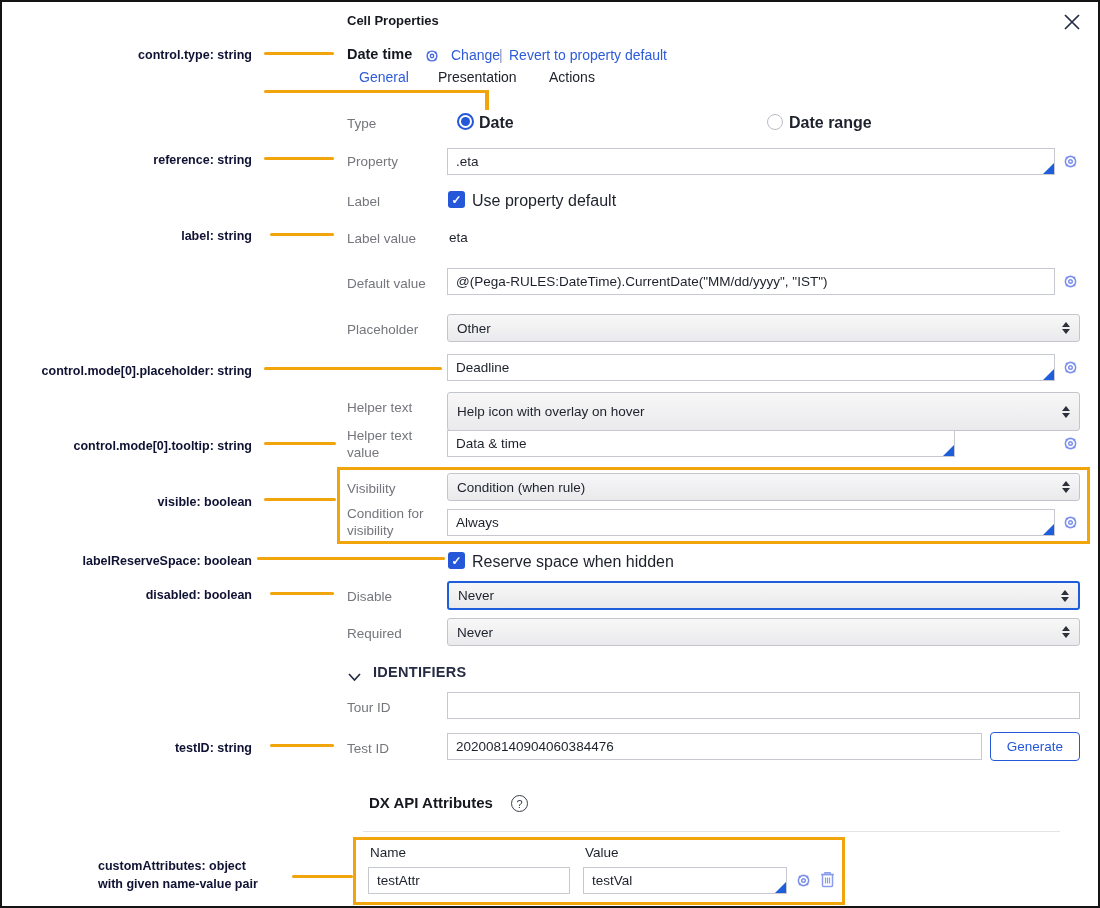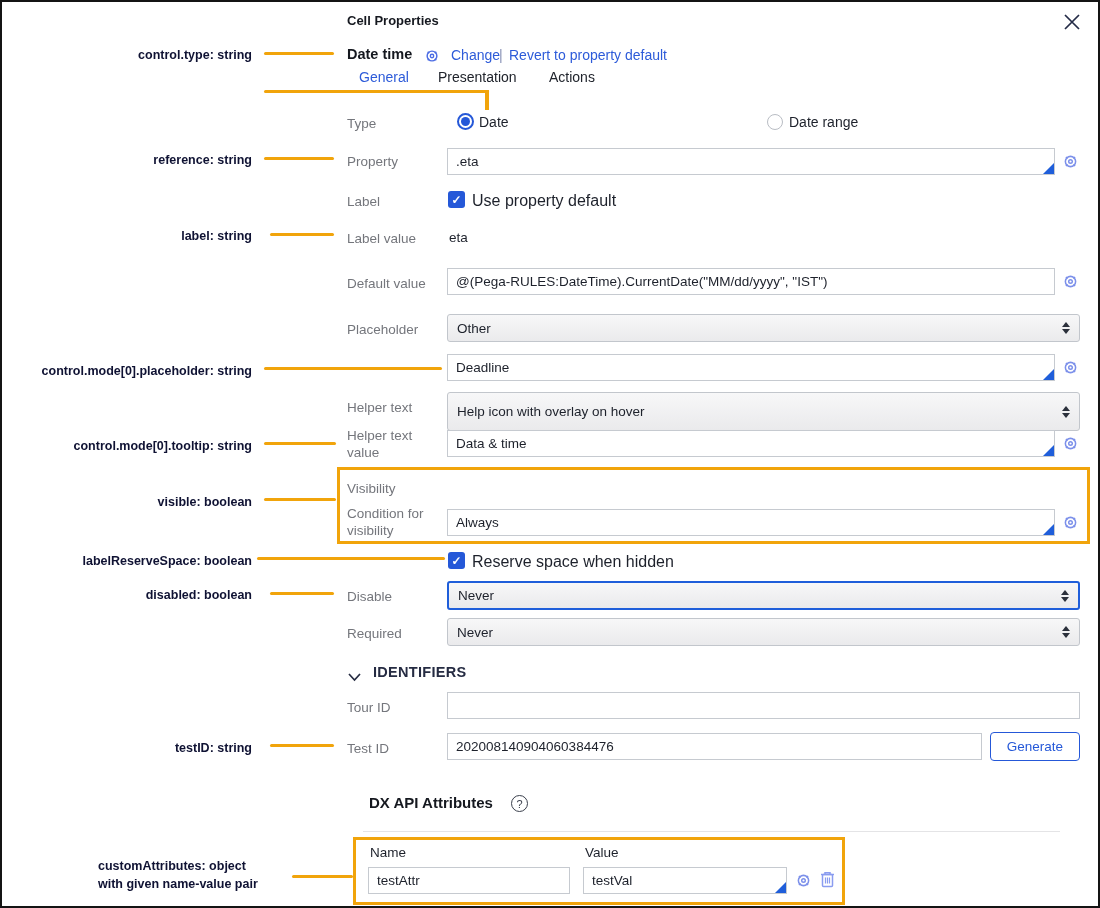--- a/index.html
+++ b/index.html
@@ -36,21 +36,21 @@
         border-bottom:5px solid #2b303b; }
   .spinner .dn { width:0; height:0; border-left:4px solid transparent; border-right:4px solid transparent;
         border-top:5px solid #2b303b; }
   .chk { width:17px; height:17px; background:#2558d8; border-radius:3px; color:#fff;
         font-size:12px; font-weight:700; display:flex; align-items:center; justify-content:center; cursor:pointer; }
   .chk-lbl { font-size:16px; color:#1d212b; }
   .radio-on { width:17px; height:17px; border-radius:50%; border:2px solid #2558d8; background:#fff;
         display:flex; align-items:center; justify-content:center; cursor:pointer; }
   .radio-on .dot { width:9px; height:9px; border-radius:50%; background:#2558d8; }
   .radio-off { width:16px; height:16px; border-radius:50%; border:1px solid #b9bdc4; background:#fff; cursor:pointer; }
-  .radio-lbl { font-size:14px; color:#1d212b; }
+  .radio-lbl { font-size:16px; color:#1d212b;font-weight:bold; }
   .value-text { font-size:13.5px; color:#1d212b; }
   .section-hdr { font-size:14.5px; font-weight:700; color:#252b42; letter-spacing:0.3px; }
   .subsection-hdr { font-size:15px; font-weight:700; color:#15181f; }
   .col-hdr { font-size:13.5px; color:#1d212b; }
   .gen-btn { border:1px solid #2558d8; border-radius:4px; background:#fff; color:#2558d8;
         font-size:13.5px; font-family:"Liberation Sans",sans-serif; cursor:pointer;
         display:flex; align-items:center; justify-content:center; }
   .divider { background:#e4e4e6; height:1px; }
 
   
@@ -185,33 +185,40 @@
   <div class="abs lbl" style="left:345px; top:397px;">Helper text</div>
   <div class="sel" style="left:445px; top:390px; width:633px; height:39px;">
     <span>Help icon with overlay on hover</span>
     <span class="spinner">
         <span class="up"></span>
         <span class="dn"></span>
       </span>
   </div>
 
   <div class="abs lbl" style="left:345px; top:425px;">Helper text value</div>
-  <div class="abs input-wrap" style="left:445px; top:428px; width:608px; height:27px;">
+  <div class="abs input-wrap" style="left:445px; top:428px; width:508px; height:27px;">
     <input value="Data &amp; time" style="">
     <div class="corner-tri"></div>
   </div>
   <div class="abs" style="left:1059px; top:432px;">
     <svg width="19" height="19" viewBox="0 0 20 20">
       <circle cx="10" cy="10" r="5.4" fill="none" stroke="#7c90ea" stroke-width="1.6"></circle>
       <circle cx="10" cy="10" r="1.9" fill="none" stroke="#7c90ea" stroke-width="1.5"></circle>
       <path d="M5.2 5.2 L6.9 6.9 M14.8 5.2 L13.1 6.9 M5.2 14.8 L6.9 13.1 M14.8 14.8 L13.1 13.1" stroke="#7c90ea" stroke-width="1.6"></path>
     </svg>
   </div>
 
   <div class="abs lbl" style="left:345px; top:478px;">Visibility</div>
+  <div class="sel" style="left:445px; top:471px; width:633px; height:28px;">
+    <span>Condition (when rule)</span>
+    <span class="spinner">
+        <span class="up"></span>
+        <span class="dn"></span>
+      </span>
+  </div>
 
   <div class="abs lbl" style="left:345px; top:503px;">Condition for visibility</div>
   <div class="abs input-wrap" style="left:445px; top:507px; width:608px; height:27px;">
     <input value="Always" style="">
     <div class="corner-tri"></div>
   </div>
   <div class="abs" style="left:1059px; top:511px;">
     <svg width="19" height="19" viewBox="0 0 20 20">
       <circle cx="10" cy="10" r="5.4" fill="none" stroke="#7c90ea" stroke-width="1.6"></circle>
       <circle cx="10" cy="10" r="1.9" fill="none" stroke="#7c90ea" stroke-width="1.5"></circle>

